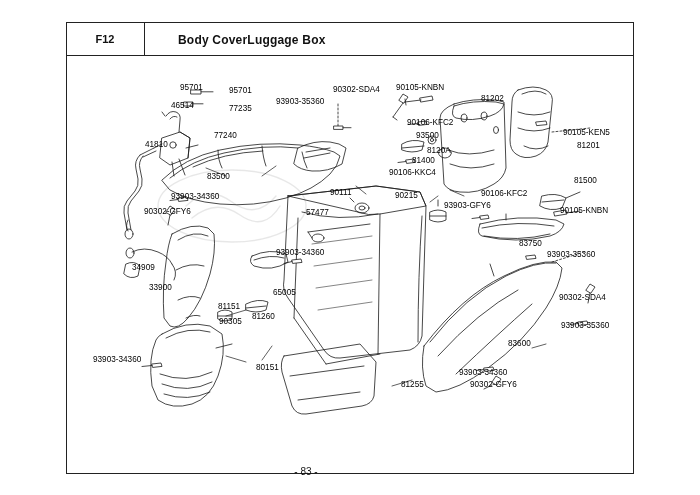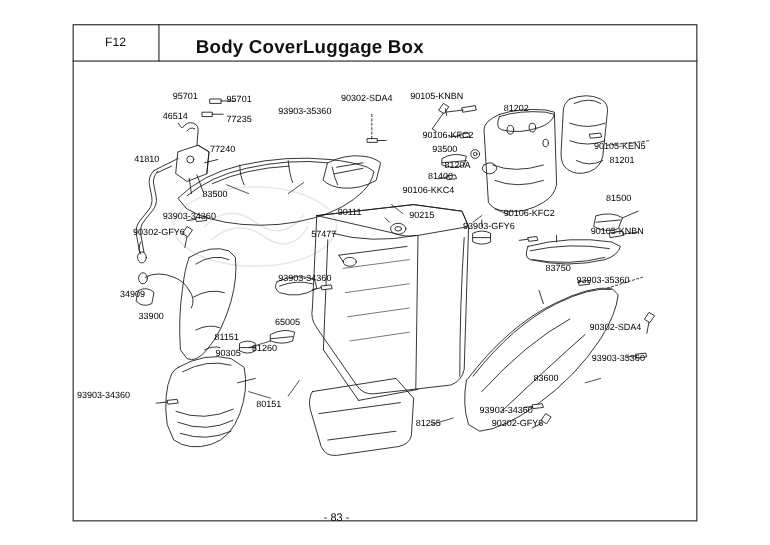--- a/index.html
+++ b/index.html
@@ -26,44 +26,45 @@
     left:66px; top:22px; width:568px; height:34px;
     border-bottom:1px solid #222;
     box-sizing:border-box;
   }
   .code-cell {
     position:absolute;
     left:66px; top:22px; width:79px; height:34px;
     border-right:1px solid #222;
     box-sizing:border-box;
     display:flex; align-items:center; justify-content:center;
-    font-size:11px; font-weight:normal;
+    font-size:11px; font-weight:bold;
   }
   .title-text {
     position:absolute;
     left:178px; top:33px;
-    font-size:17px; font-weight:bold;
+    font-size:12px; font-weight:bold;
     letter-spacing:0.2px;
   }
   .page-num {
     position:absolute;
     left:0; top:466px; width:612px;
     text-align:center;
     font-size:10px;
   }
   
   #art { position:absolute; left:66px; top:56px; width:568px; height:418px; }
   svg { display:block; }
   
   .lbl {
     position:absolute;
     font-size:8.2px;
     line-height:9px;
     white-space:nowrap;
     color:#000;
+    margin-left:23px;
   }
 </style>
 </head>
 <body>
 
 <div id="sheet">
 
   <div class="frame"></div>
   <div class="title-bar"></div>
   <div class="code-cell">F12</div>

